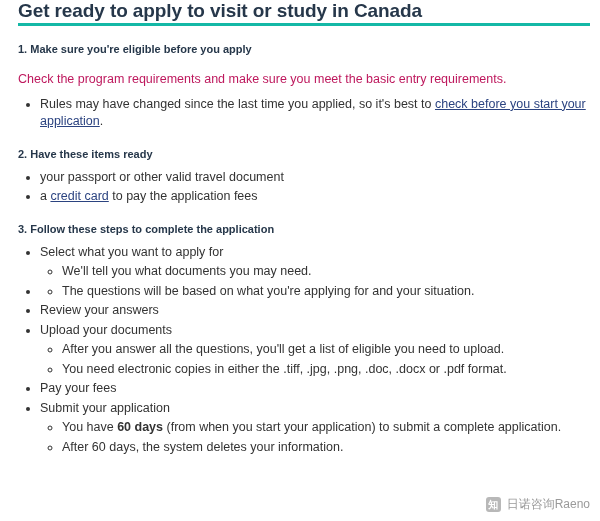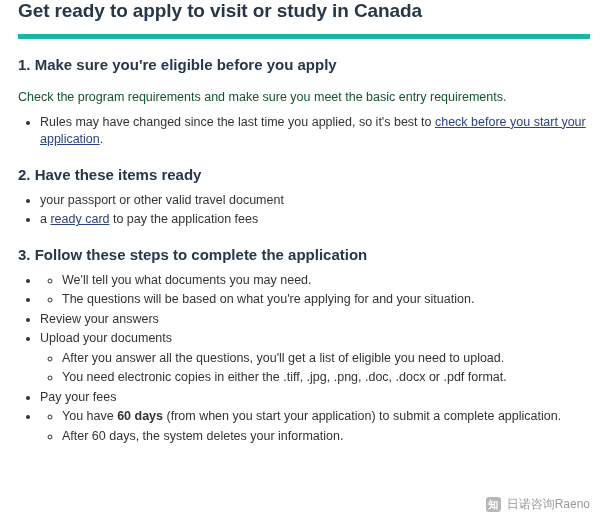--- a/index.html
+++ b/index.html
@@ -19,34 +19,34 @@
   .page {
     padding: 0 10px 0 18px;
     box-sizing: border-box;
     width: 600px;
   }
   h1.page-title {
     font-size: 19px;
     font-weight: bold;
     color: #26374a;
     margin: 0;
-    padding: 0 0 12px 0;
-    border-bottom: 5px solid #14b8a6;
+    padding: 0 0 1px 0;
+    border-bottom: 3px solid #14b8a6;
     letter-spacing: -0.1px;
   }
   h2.section-title {
-    font-size: 15px;
+    font-size: 11px;
     font-weight: bold;
     color: #26374a;
     margin: 17px 0 9px 0;
   }
   p.lead {
     margin: 16px 0 8px 0;
     font-size: 12.5px;
-    color: #14532d;
+    color: #be185d;
     line-height: 1.35;
   }
   ul.bullets {
     margin: 4px 0 0 0;
     padding-left: 22px;
     list-style: disc;
   }
   ul.bullets > li {
     margin: 2px 0;
     font-size: 12.5px;
@@ -100,26 +100,27 @@
 
   <h2 class="section-title">1. Make sure you're eligible before you apply</h2>
   <p class="lead">Check the program requirements and make sure you meet the basic entry requirements.</p>
   <ul class="bullets">
     <li><span>Rules may have changed since the last time you applied, so it's best to </span><a class="inline-link" href="#">check before you start your application</a><span>.</span></li>
   </ul>
 
   <h2 class="section-title">2. Have these items ready</h2>
   <ul class="bullets">
     <li><span>your passport or other valid travel document</span></li>
-    <li><span>a </span><a class="inline-link" href="#">ready card</a><span> to pay the application fees</span></li>
+    <li><span>a </span><a class="inline-link" href="#">credit card</a><span> to pay the application fees</span></li>
   </ul>
 
   <h2 class="section-title">3. Follow these steps to complete the application</h2>
   <ul class="bullets">
     <li>
+      <span>Select what you want to apply for</span>
       <ul class="sub">
         <li><span>We'll tell you what documents you may need.</span></li>
       </ul>
     </li>
     <li>
       <ul class="sub">
         <li><span>The questions will be based on what you're applying for and your situation.</span></li>
       </ul>
     </li>
     <li>
@@ -129,20 +130,21 @@
       <span>Upload your documents</span>
       <ul class="sub">
         <li><span>After you answer all the questions, you'll get a list of eligible you need to upload.</span></li>
         <li><span>You need electronic copies in either the .tiff, .jpg, .png, .doc, .docx or .pdf format.</span></li>
       </ul>
     </li>
     <li>
       <span>Pay your fees</span>
     </li>
     <li>
+      <span>Submit your application</span>
       <ul class="sub">
         <li><span>You have </span><span class="bold">60 days</span><span> (from when you start your application) to submit a complete application.</span></li>
         <li><span>After 60 days, the system deletes your information.</span></li>
       </ul>
     </li>
   </ul>
 
 </div>
 
 <div class="watermark">

